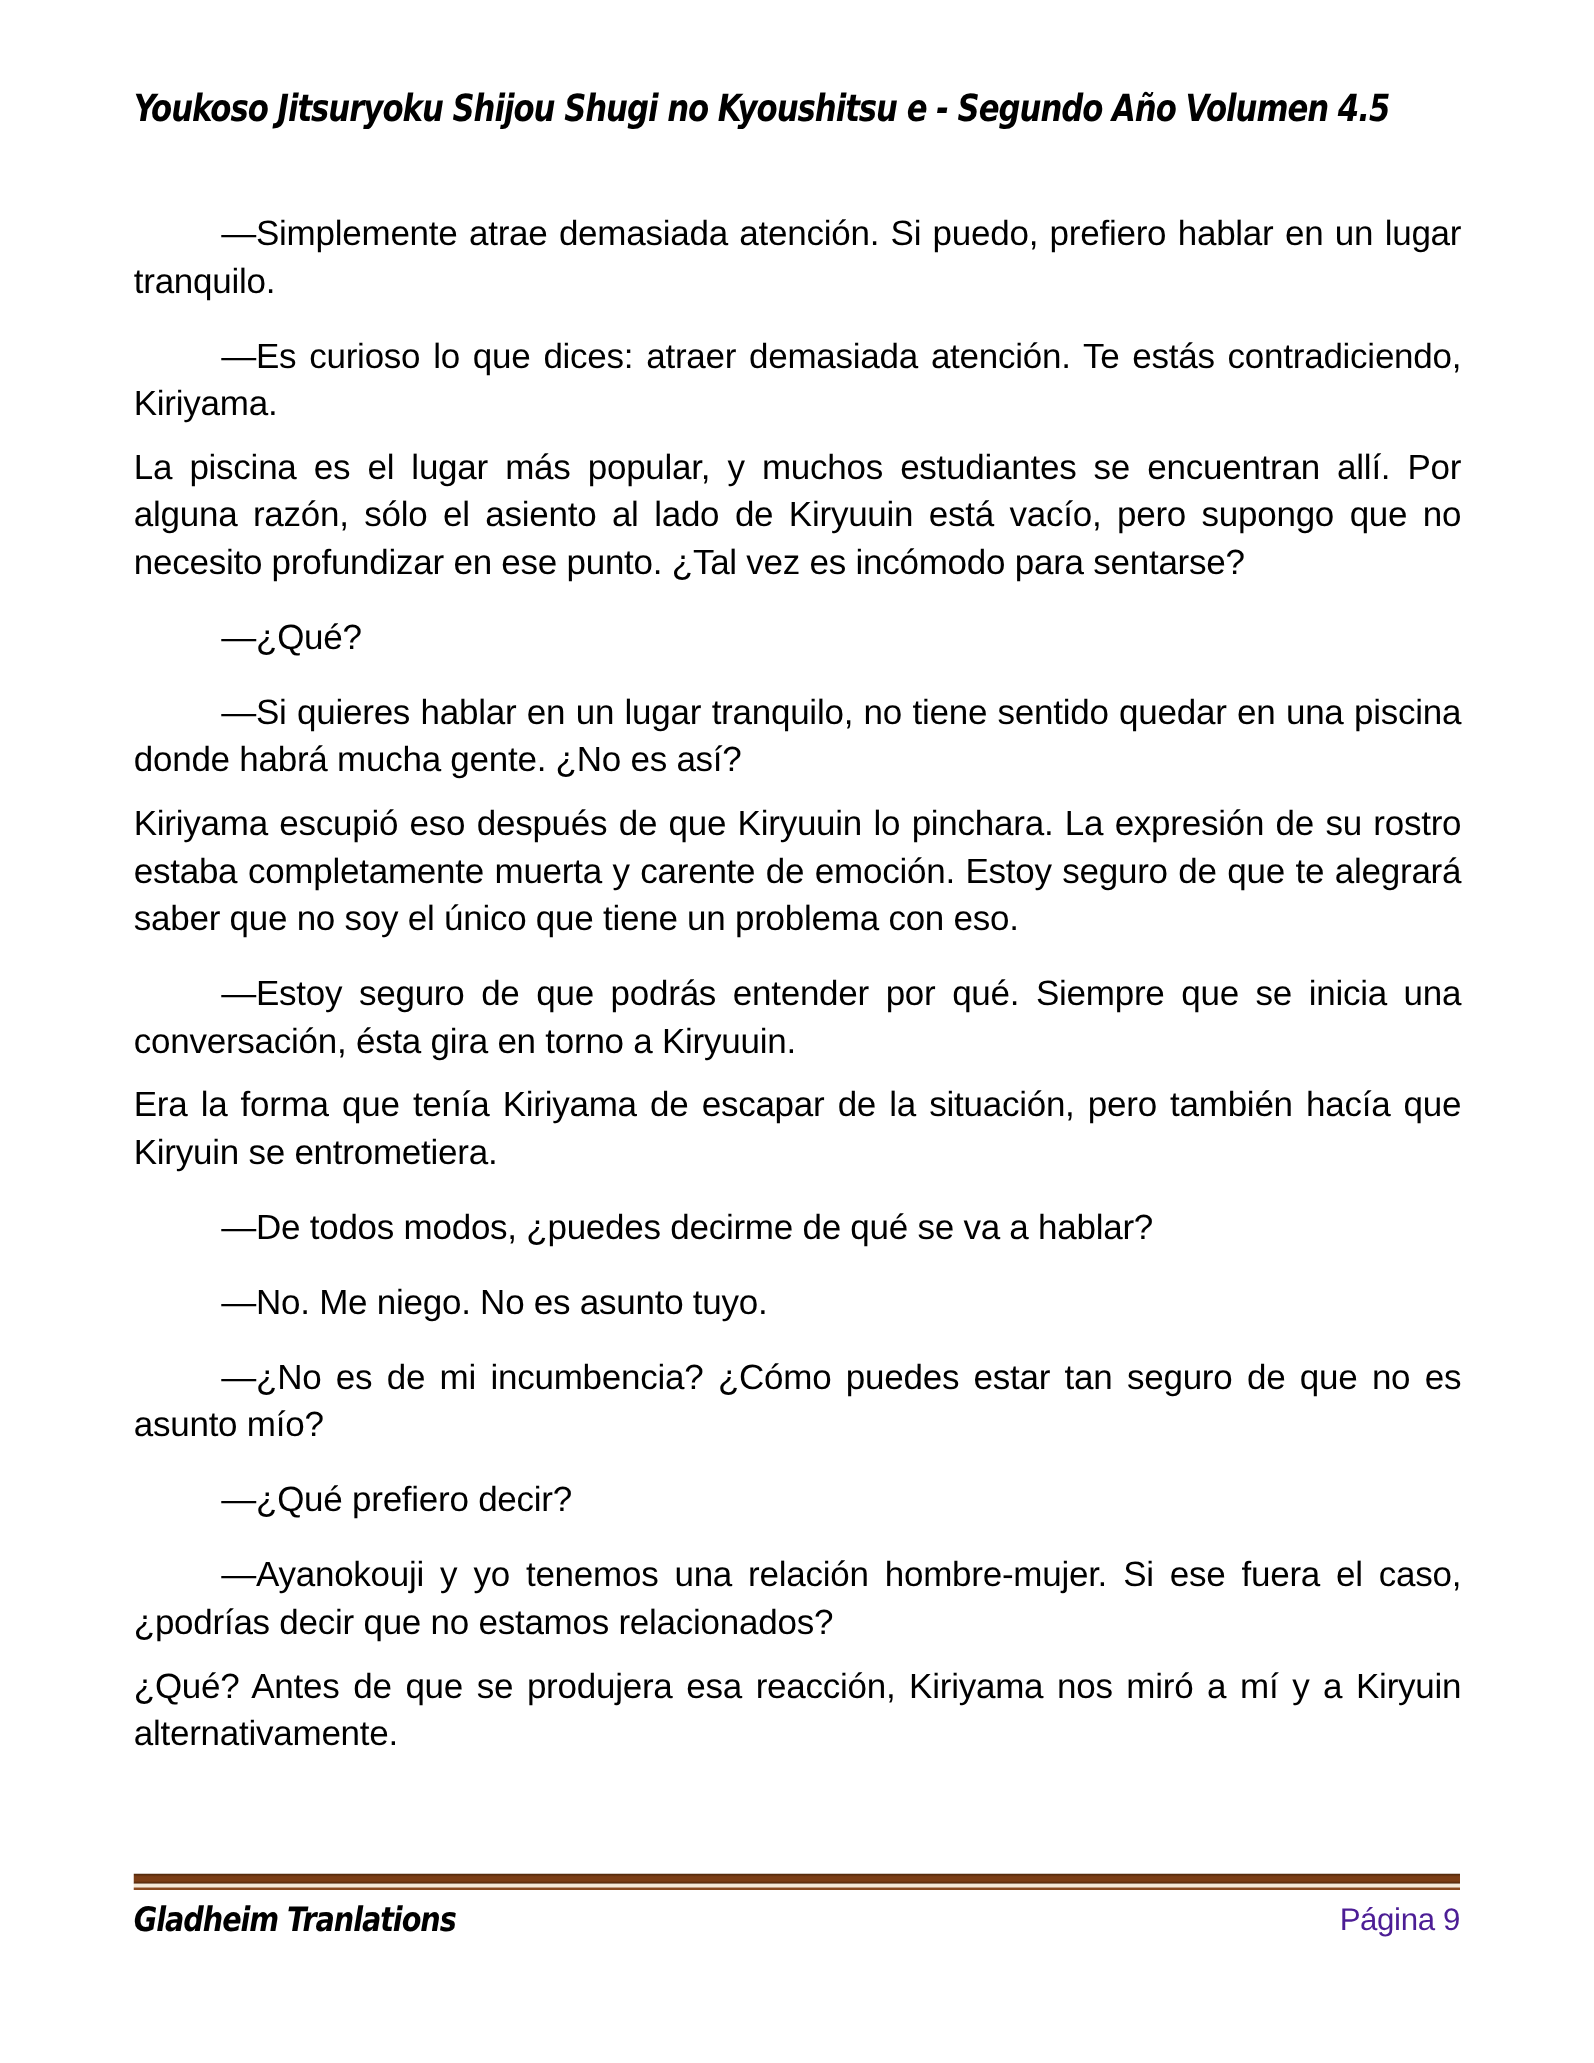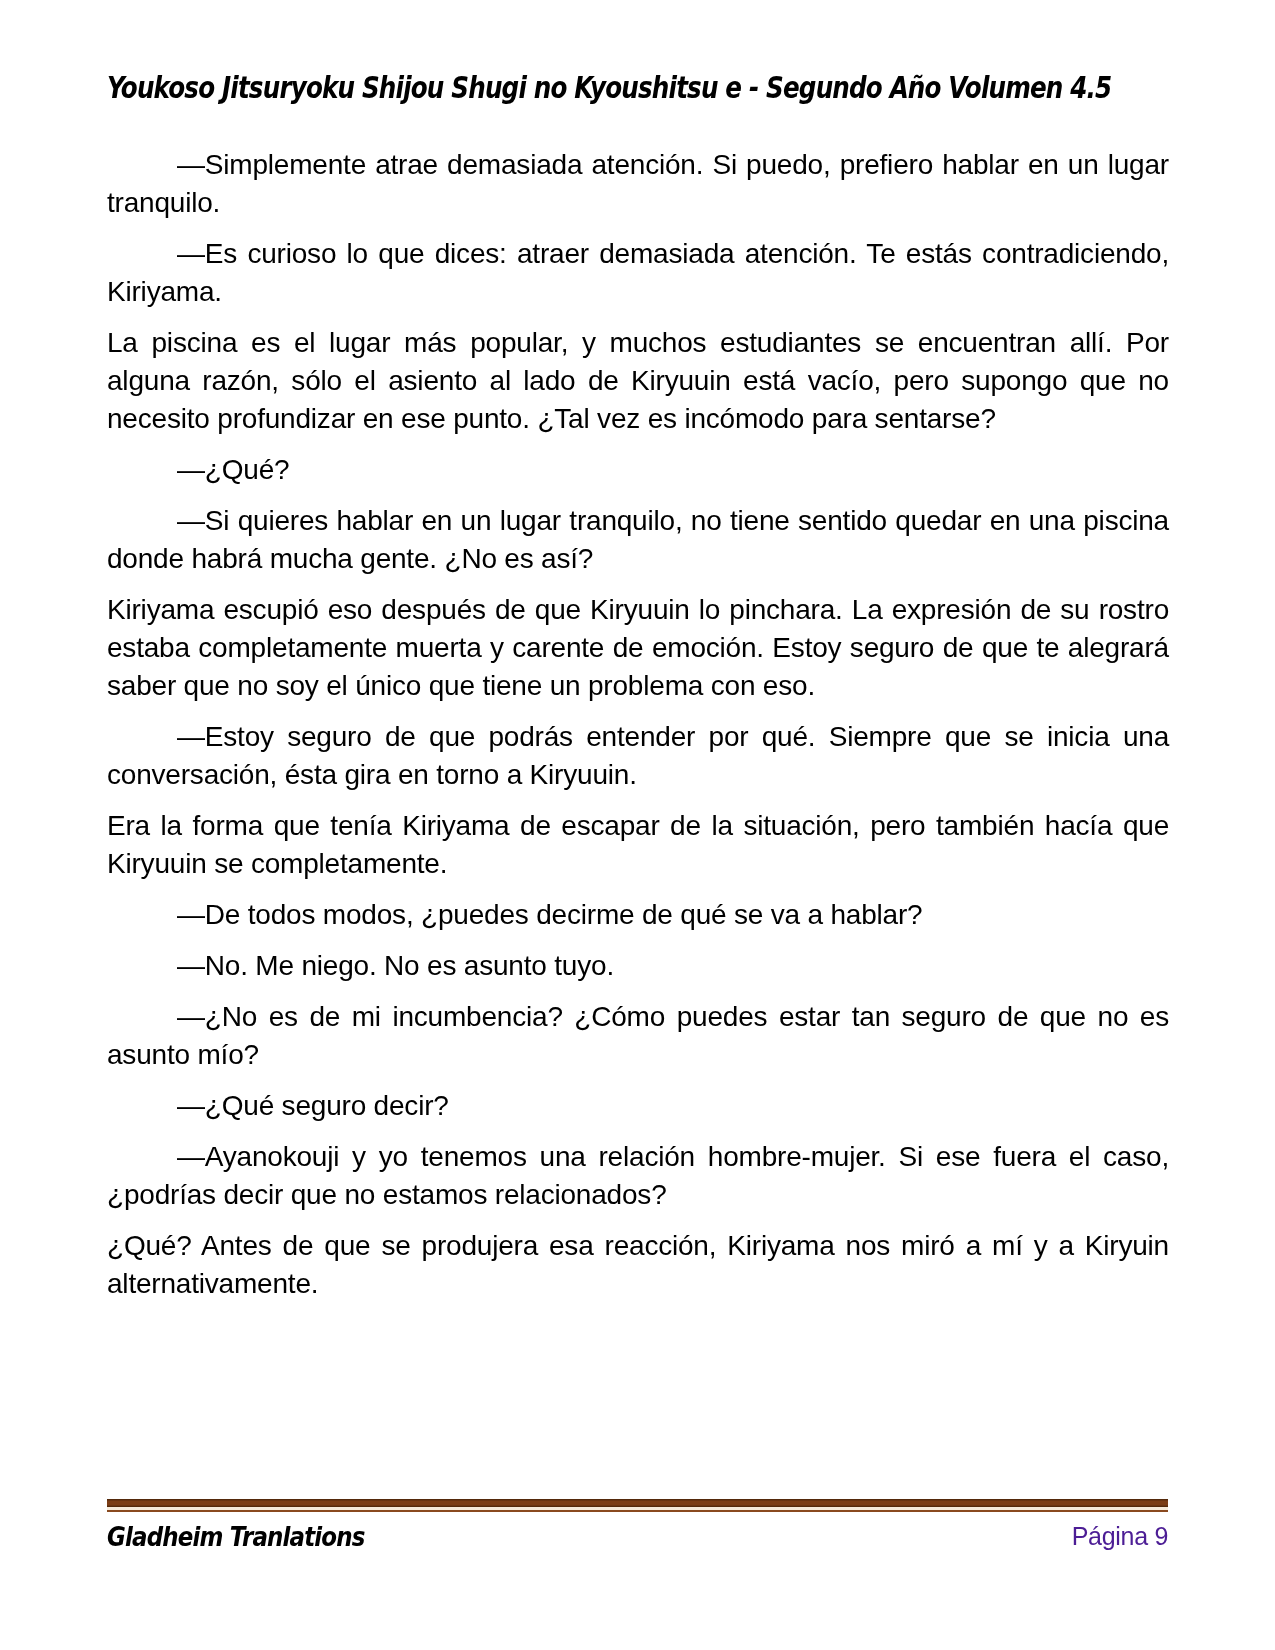--- a/index.html
+++ b/index.html
@@ -49,21 +49,21 @@
     color: var(--text-color);
   }
   .para {
     font-size: 28px;
     line-height: 38px;
     letter-spacing: -0.2px;
     text-align: justify;
     margin-bottom: 13px;
     color: var(--text-color);
   }
-  .para.indent { text-indent: 70px; }
+  .para.indent { text-indent: 70px; margin-top: 22px; }
 
   .page-footer {
     position: absolute;
     left: 107px;
     right: 107px;
     top: 1499px;
   }
   .footer-rule { width: 100%; }
   .footer-rule .bar-thick {
     height: 8px;
@@ -111,25 +111,25 @@
   </header>
 
   <main class="page-body">
       <p class="para indent">—Simplemente atrae demasiada atención. Si puedo, prefiero hablar en un lugar tranquilo.</p>
       <p class="para indent">—Es curioso lo que dices: atraer demasiada atención. Te estás contradiciendo, Kiriyama.</p>
       <p class="para">La piscina es el lugar más popular, y muchos estudiantes se encuentran allí. Por alguna razón, sólo el asiento al lado de Kiryuuin está vacío, pero supongo que no necesito profundizar en ese punto. ¿Tal vez es incómodo para sentarse?</p>
       <p class="para indent">—¿Qué?</p>
       <p class="para indent">—Si quieres hablar en un lugar tranquilo, no tiene sentido quedar en una piscina donde habrá mucha gente. ¿No es así?</p>
       <p class="para">Kiriyama escupió eso después de que Kiryuuin lo pinchara. La expresión de su rostro estaba completamente muerta y carente de emoción. Estoy seguro de que te alegrará saber que no soy el único que tiene un problema con eso.</p>
       <p class="para indent">—Estoy seguro de que podrás entender por qué. Siempre que se inicia una conversación, ésta gira en torno a Kiryuuin.</p>
-      <p class="para">Era la forma que tenía Kiriyama de escapar de la situación, pero también hacía que Kiryuuin se completamente.</p>
+      <p class="para">Era la forma que tenía Kiriyama de escapar de la situación, pero también hacía que Kiryuin se entrometiera.</p>
       <p class="para indent">—De todos modos, ¿puedes decirme de qué se va a hablar?</p>
       <p class="para indent">—No. Me niego. No es asunto tuyo.</p>
       <p class="para indent">—¿No es de mi incumbencia? ¿Cómo puedes estar tan seguro de que no es asunto mío?</p>
-      <p class="para indent">—¿Qué seguro decir?</p>
+      <p class="para indent">—¿Qué prefiero decir?</p>
       <p class="para indent">—Ayanokouji y yo tenemos una relación hombre-mujer. Si ese fuera el caso, ¿podrías decir que no estamos relacionados?</p>
       <p class="para">¿Qué? Antes de que se produjera esa reacción, Kiriyama nos miró a mí y a Kiryuin alternativamente.</p>
     </main>
 
   <footer class="page-footer">
     <div class="footer-rule">
       <div class="bar-thick"></div>
       <div class="bar-gap"></div>
       <div class="bar-thin"></div>
     </div>

